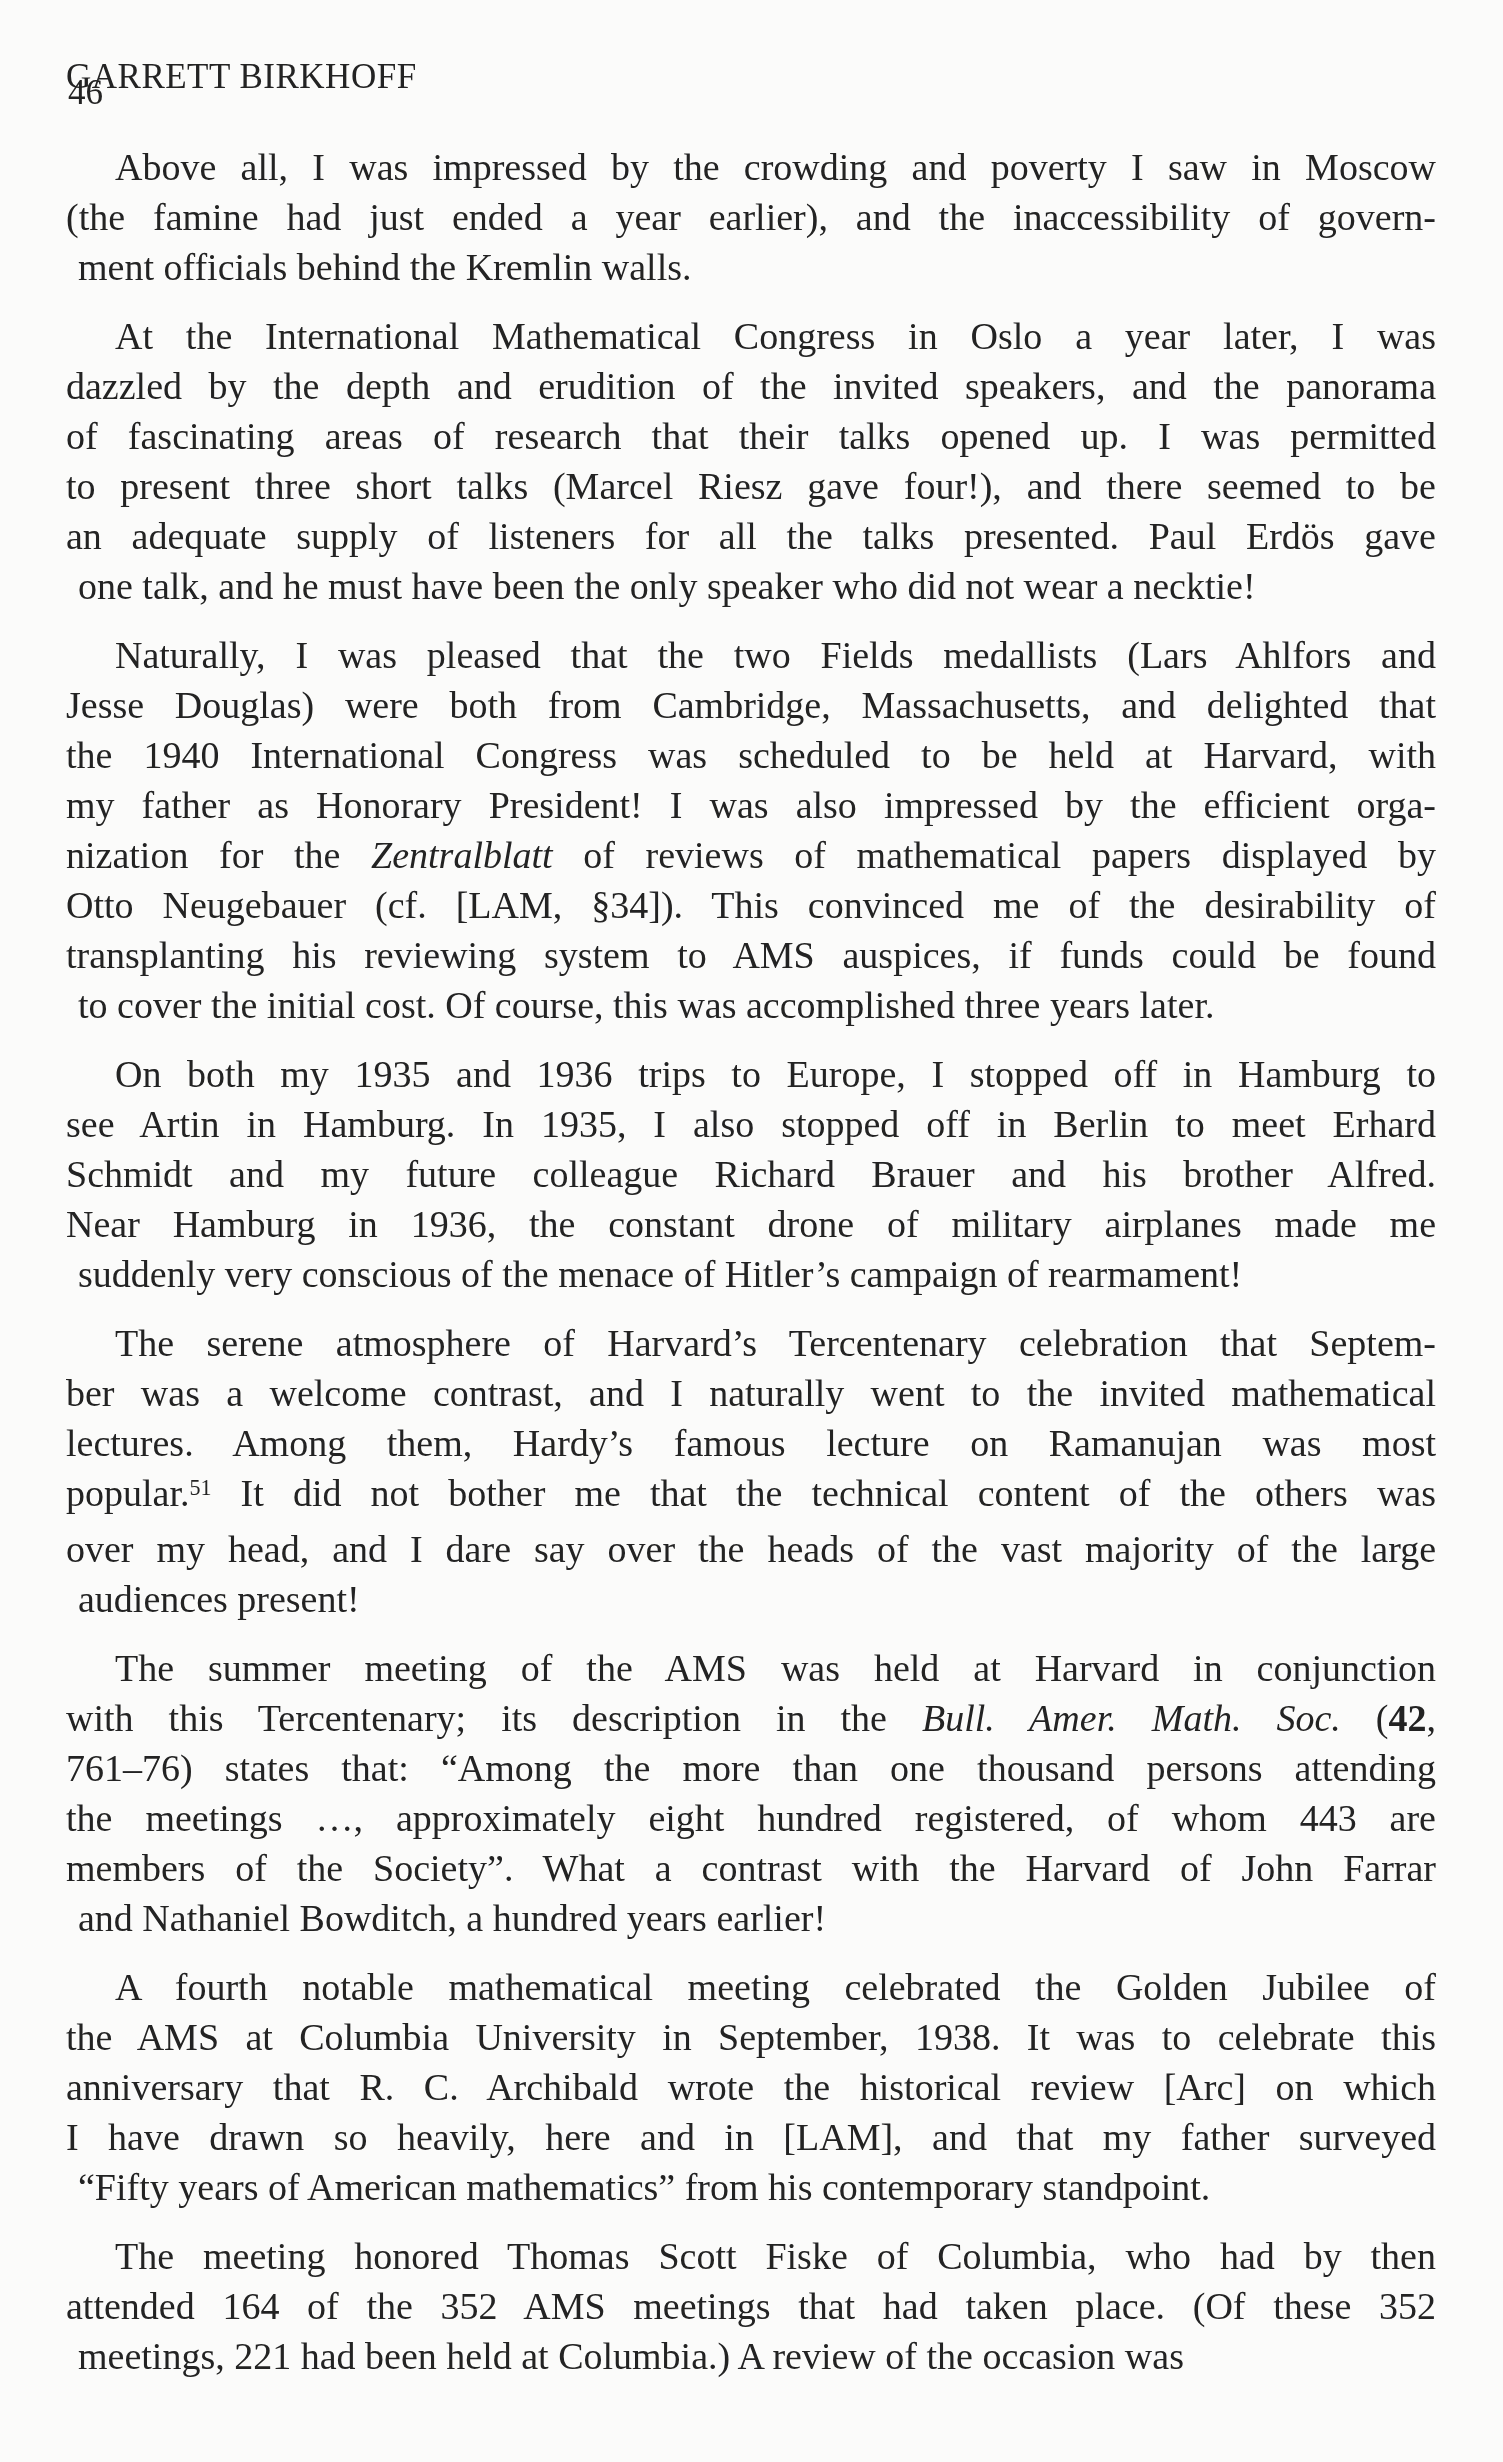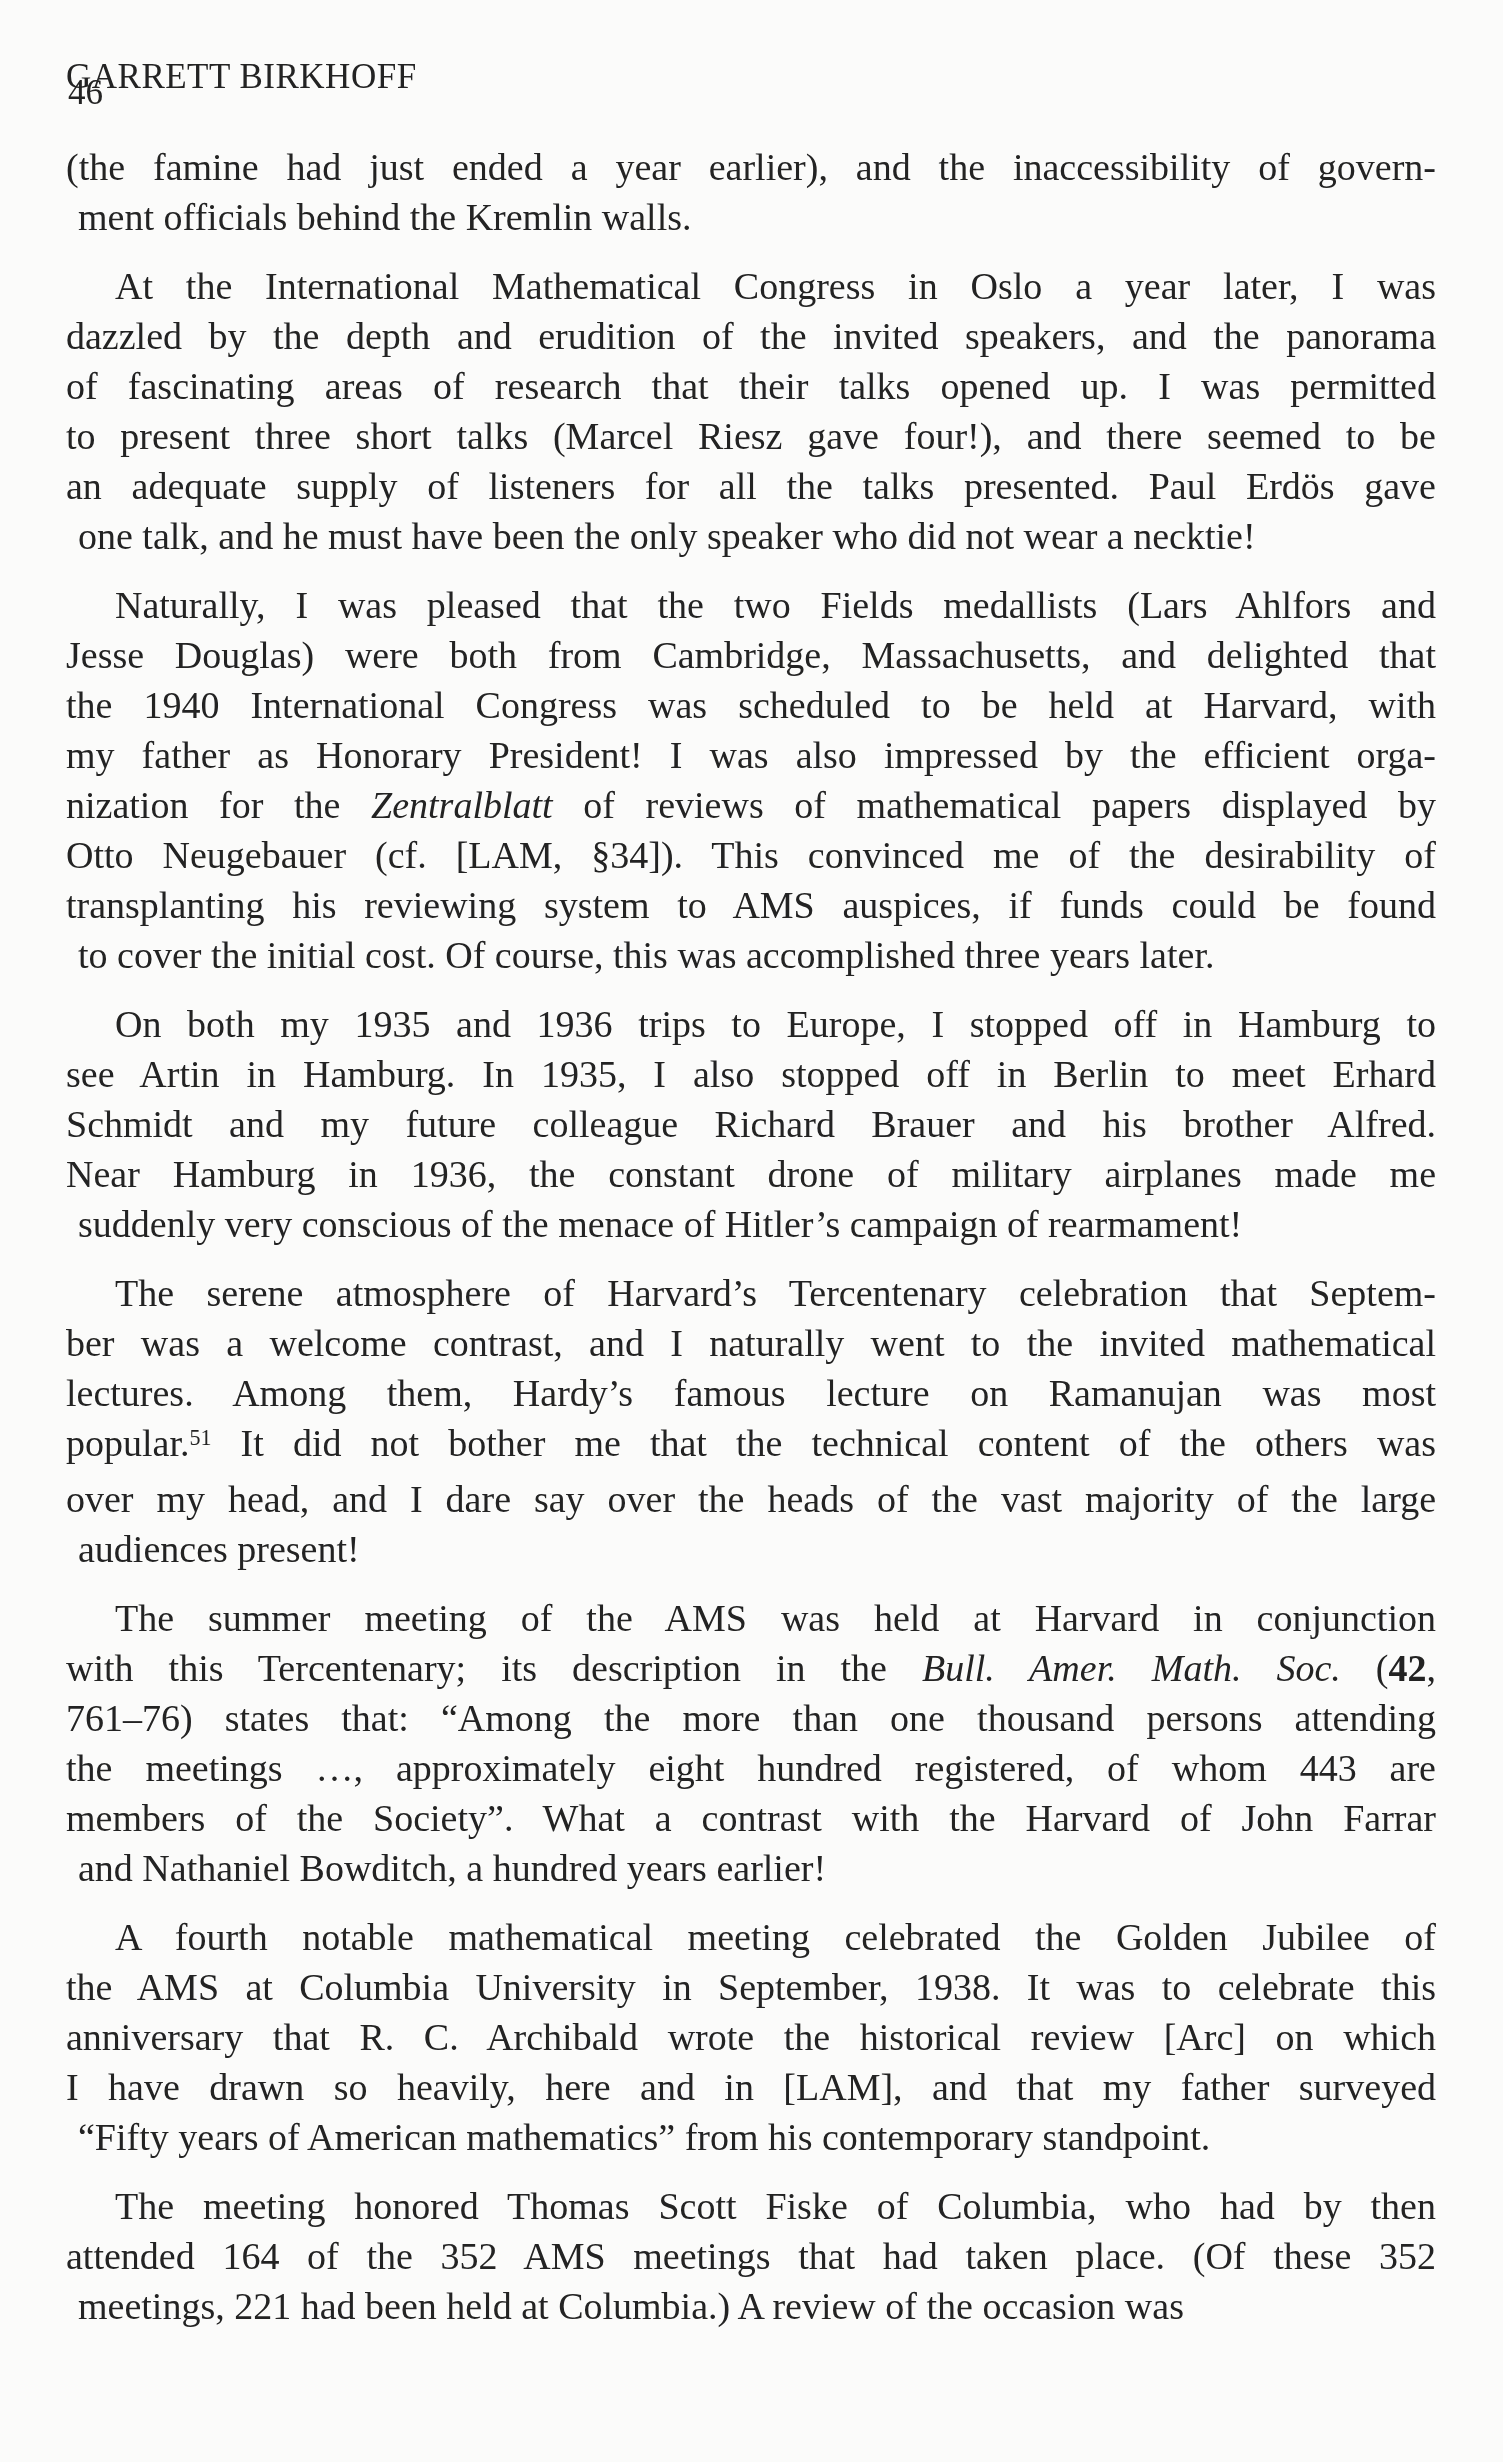--- a/index.html
+++ b/index.html
@@ -74,20 +74,21 @@
 </head>
 <body>
 
 <div class="page">
   <header class="running-header">
     <span class="pagenum">46</span>
     <span class="head">GARRETT BIRKHOFF</span>
   </header>
   <main class="body-text" id="body-container">
       <div class="para">
+        <div class="line first"><span>Above all, I was impressed by the crowding and poverty I saw in Moscow</span></div>
         <div class="line"><span>(the famine had just ended a year earlier), and the inaccessibility of govern-</span></div>
         <div class="line last"><span>ment officials behind the Kremlin walls.</span></div>
       </div>
       <div class="para">
         <div class="line first"><span>At the International Mathematical Congress in Oslo a year later, I was</span></div>
         <div class="line"><span>dazzled by the depth and erudition of the invited speakers, and the panorama</span></div>
         <div class="line"><span>of fascinating areas of research that their talks opened up. I was permitted</span></div>
         <div class="line"><span>to present three short talks (Marcel Riesz gave four!), and there seemed to be</span></div>
         <div class="line"><span>an adequate supply of listeners for all the talks presented. Paul Erdös gave</span></div>
         <div class="line last"><span>one talk, and he must have been the only speaker who did not wear a necktie!</span></div>

